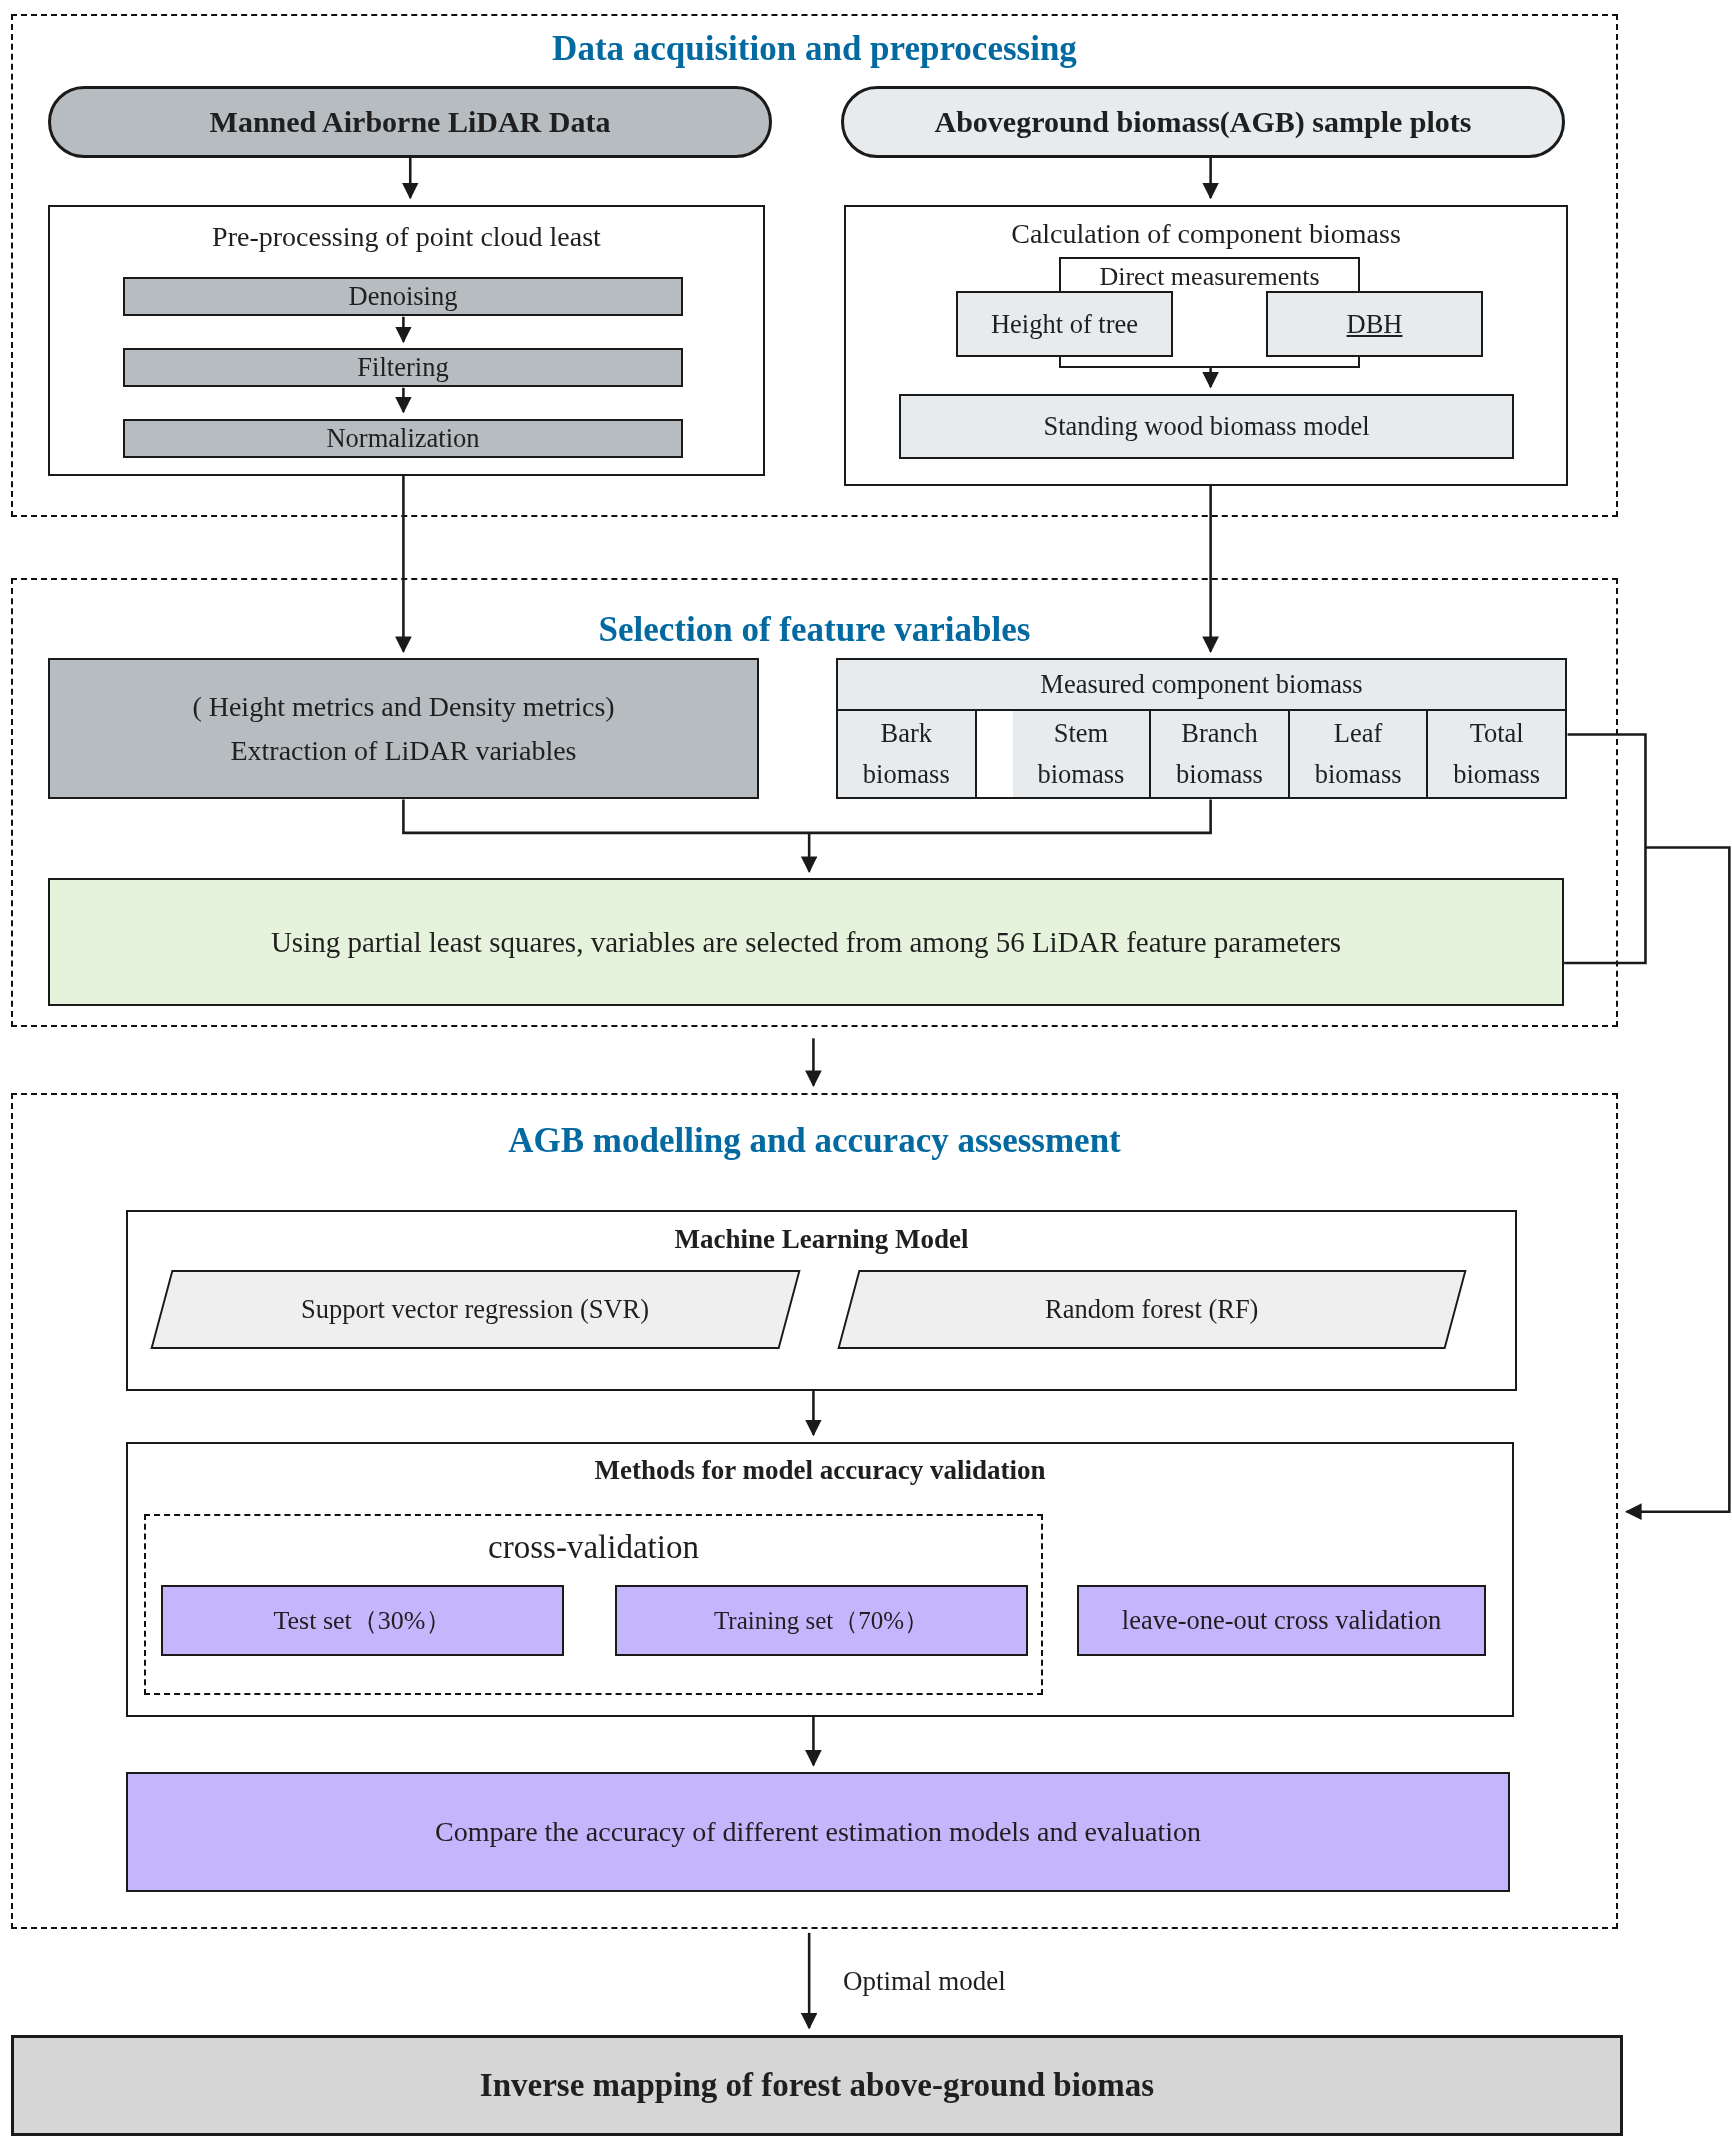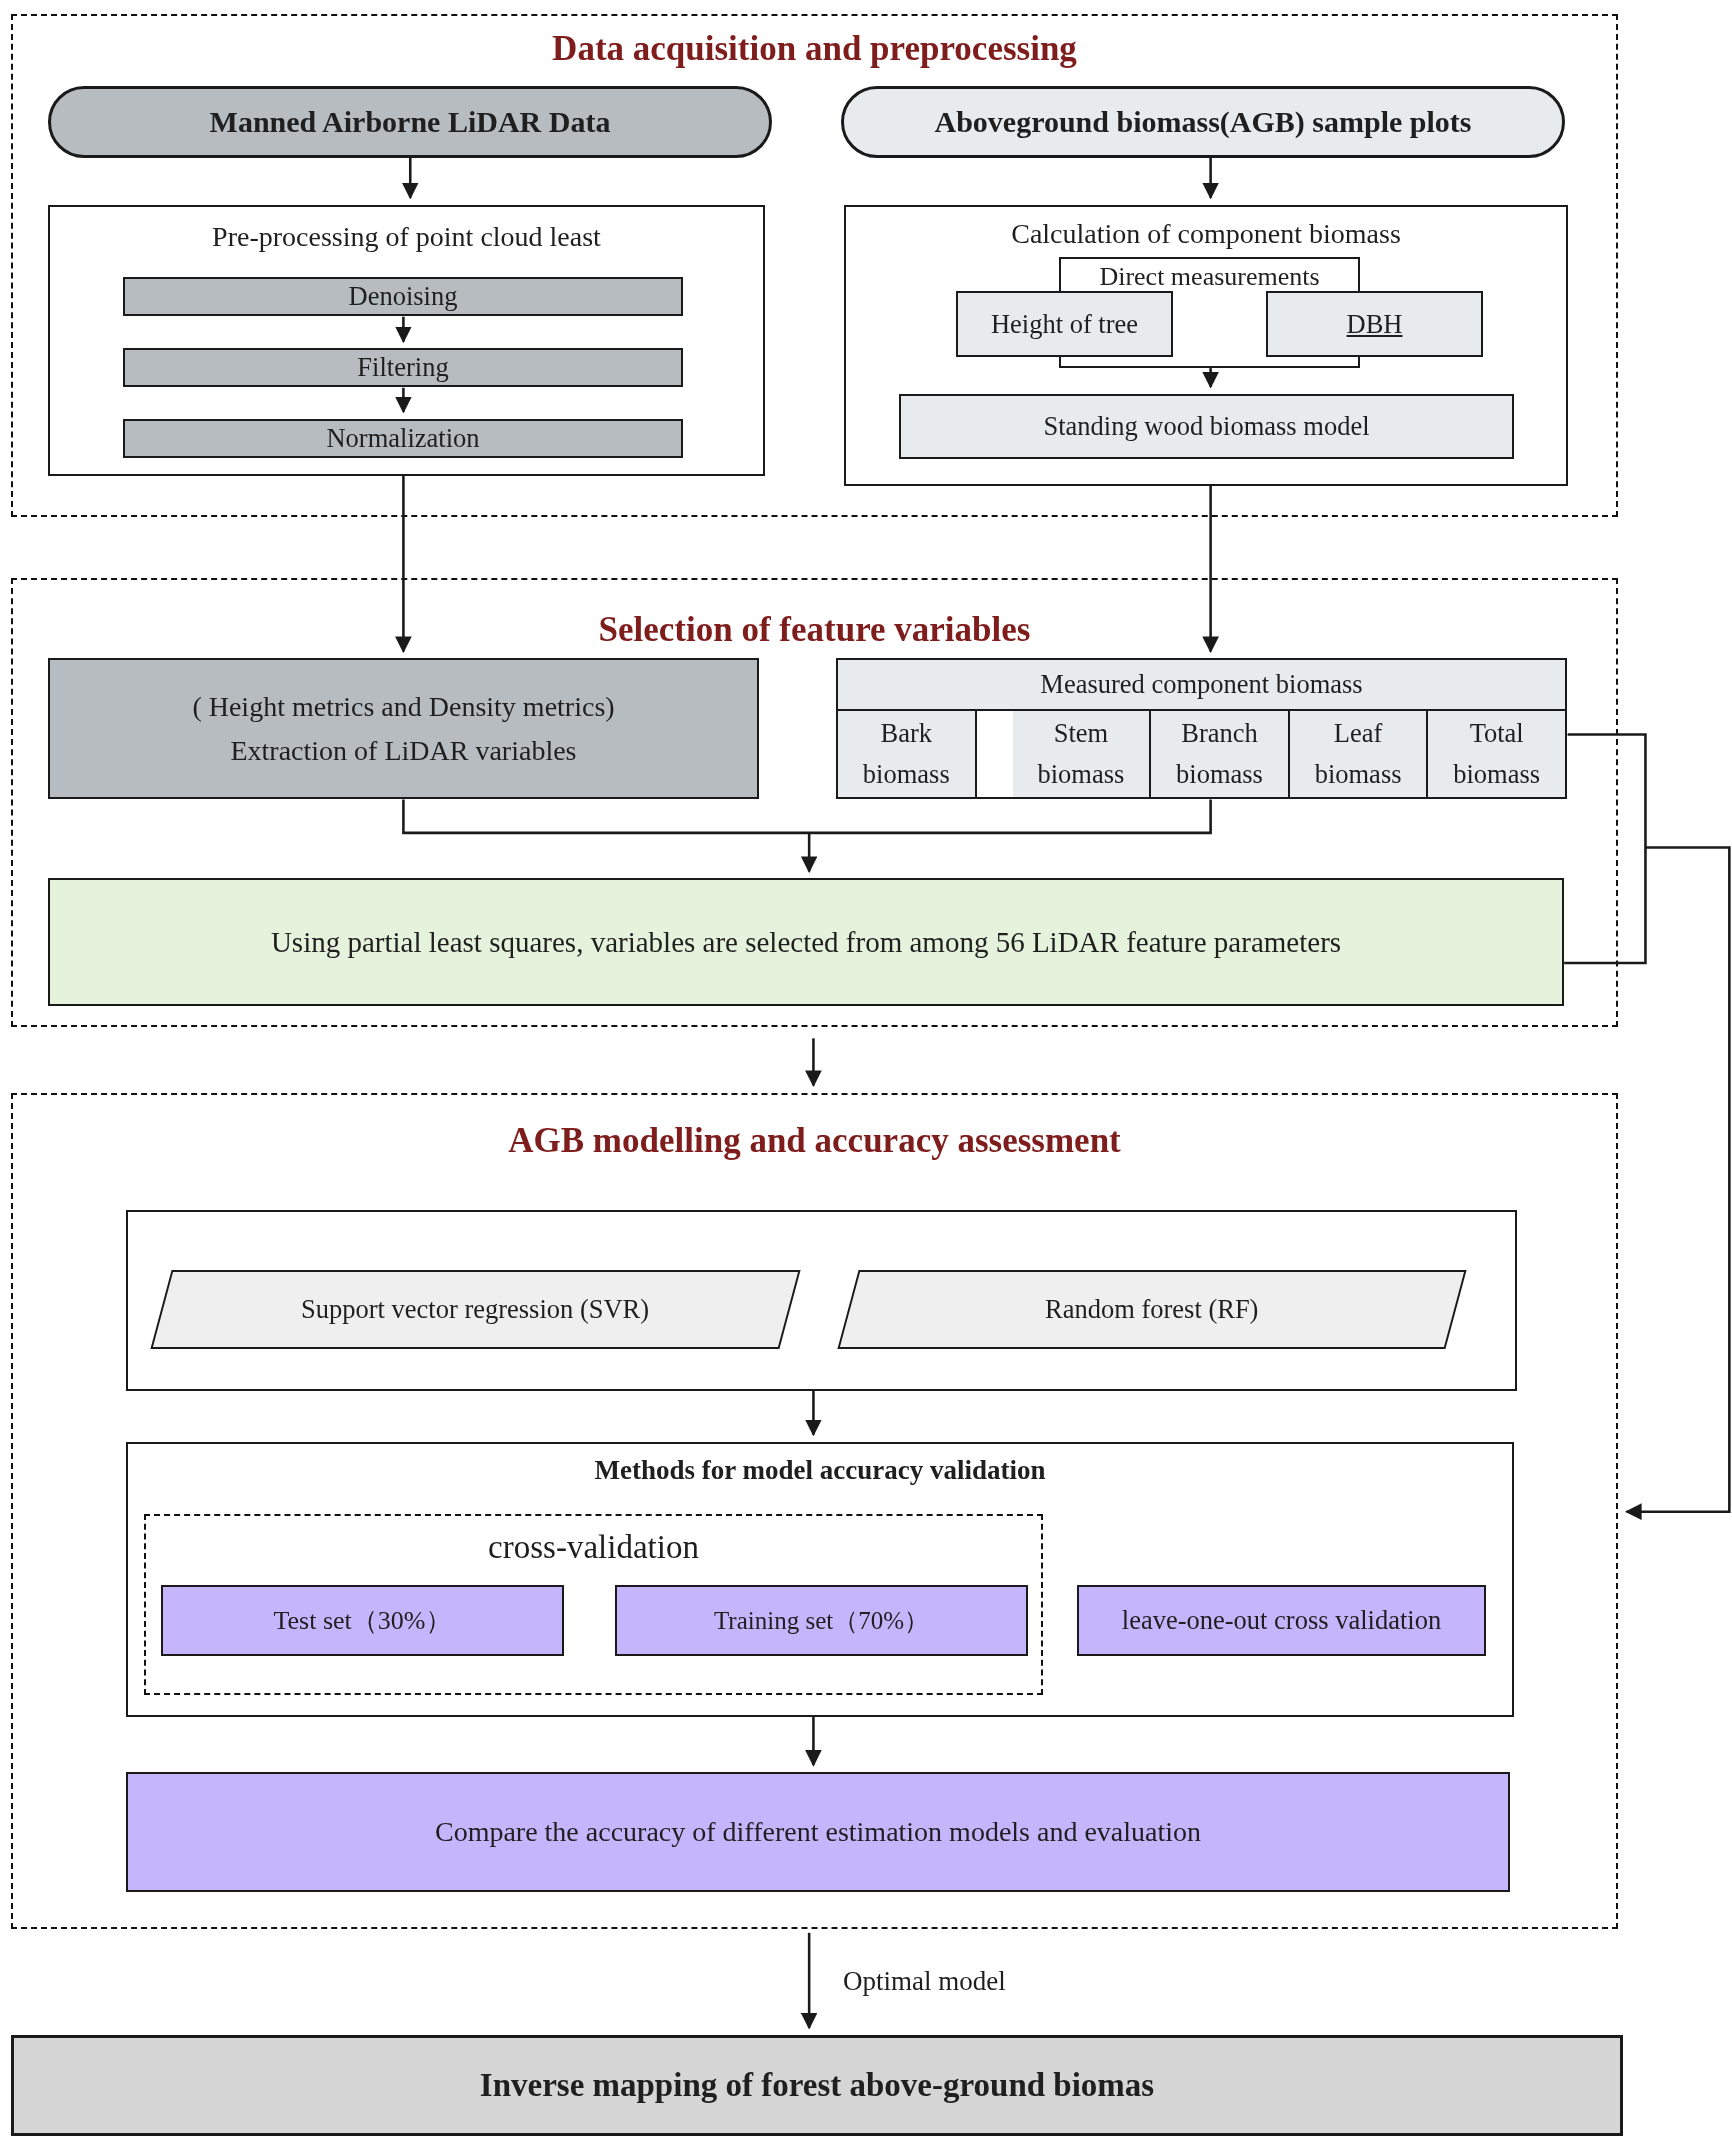--- a/index.html
+++ b/index.html
@@ -2,21 +2,21 @@
 <html style="font-size:13.7px"><head>
 <meta charset="utf-8">
 <style>
   html,body{margin:0;padding:0;background:#ffffff;}
   #page{position:relative;width:1733px;height:2140px;background:#ffffff;
         font-family:"Liberation Serif",serif;color:#1f1f1f;overflow:hidden;}
   .abs{position:absolute;box-sizing:border-box;}
   .box{position:absolute;box-sizing:border-box;border:2.6px solid #1a1a1a;background:#ffffff;
        display:flex;align-items:center;justify-content:center;text-align:center;}
   .dashed-section{position:absolute;box-sizing:border-box;border:2.6px dashed #111111;background:transparent;}
-  .sec-title{position:absolute;text-align:center;font-weight:bold;font-size:35px;color:#7f1d1d;}
+  .sec-title{position:absolute;text-align:center;font-weight:bold;font-size:35px;color:#0369a1;}
   .rounded{border-radius:36px;font-weight:bold;font-size:30px;border-width:3.4px;}
   .fill-dark{background:#b6bcc0;}
   .fill-light{background:#e8ebee;}
   .fill-panel{background:#c4b5fd;}
   .fill-green{background:#e5f2dc;}
   .fill-final{background:#d6d6d6;}
   .bar{font-size:26.5px;border-width:2.1px;}
   .inner-title{position:absolute;width:100%;text-align:center;font-size:28px;}
   .para{border:2.6px solid #1a1a1a;background:#efefef;position:absolute;
         display:flex;align-items:center;justify-content:center;transform:skewX(-15deg);}
@@ -99,20 +99,21 @@
   </div>
 
   <div class="box fill-green" style="left:48px;top:878px;width:1516px;height:128px;font-size:29px;">
     <span>Using partial least squares, variables are selected from among 56 LiDAR feature parameters</span>
   </div>
 
   <div class="dashed-section" style="left:11px;top:1093px;width:1607px;height:836px;"></div>
   <div class="sec-title" style="left:11px;top:1121px;width:1607px;">AGB modelling and accuracy assessment</div>
 
   <div class="box" style="left:126px;top:1210px;width:1391px;height:181px;"></div>
+  <div class="inner-title" style="left:126px;top:1224px;width:1391px;font-weight:bold;font-size:27px;">Machine Learning Model</div>
   <div class="para" style="left:161px;top:1270px;width:625px;height:75px;">
     <span>Support vector regression (SVR)</span>
   </div>
   <div class="para" style="left:848px;top:1270px;width:604px;height:75px;">
     <span>Random forest (RF)</span>
   </div>
 
   <div class="box" style="left:126px;top:1442px;width:1388px;height:275px;"></div>
   <div class="inner-title" style="left:126px;top:1455px;width:1388px;font-weight:bold;font-size:27px;">Methods for model accuracy validation</div>
   <div class="cv-dashed" style="left:144px;top:1514px;width:899px;height:181px;"></div>

